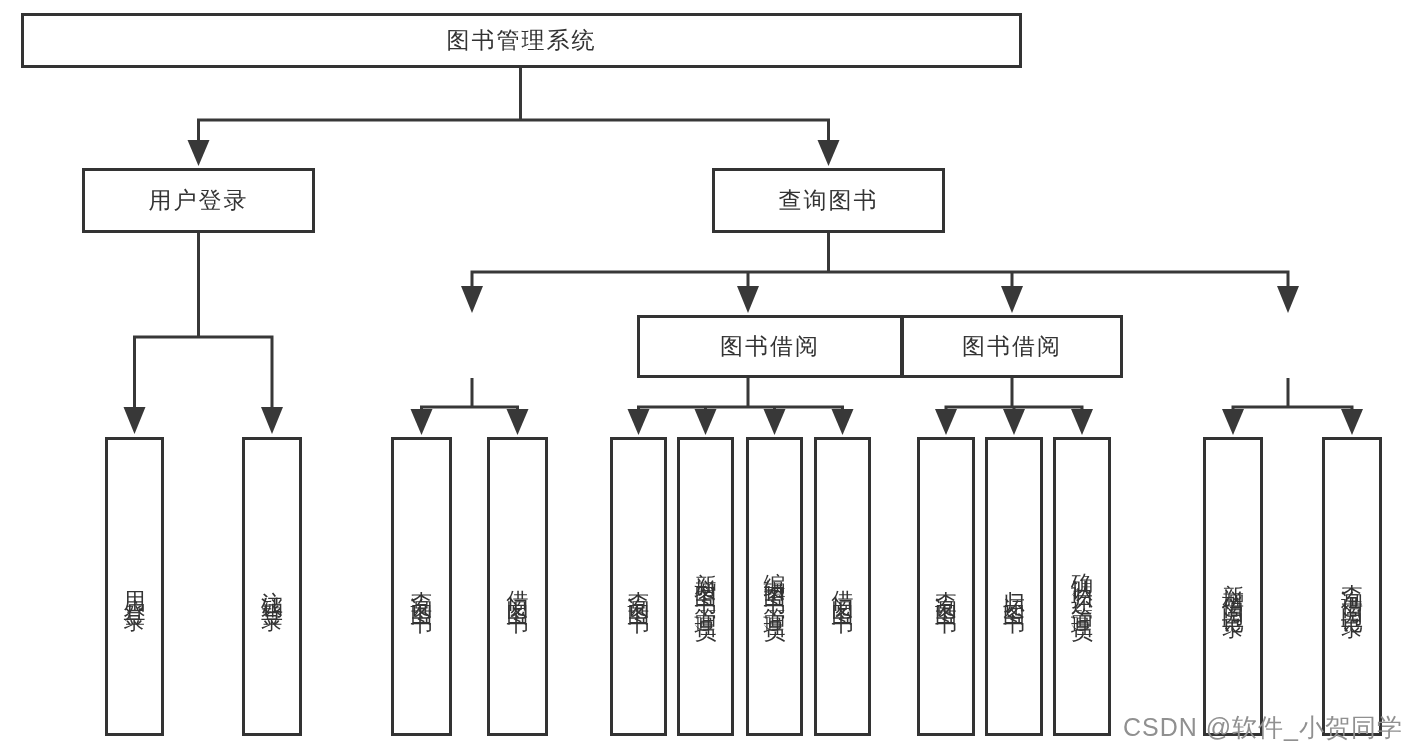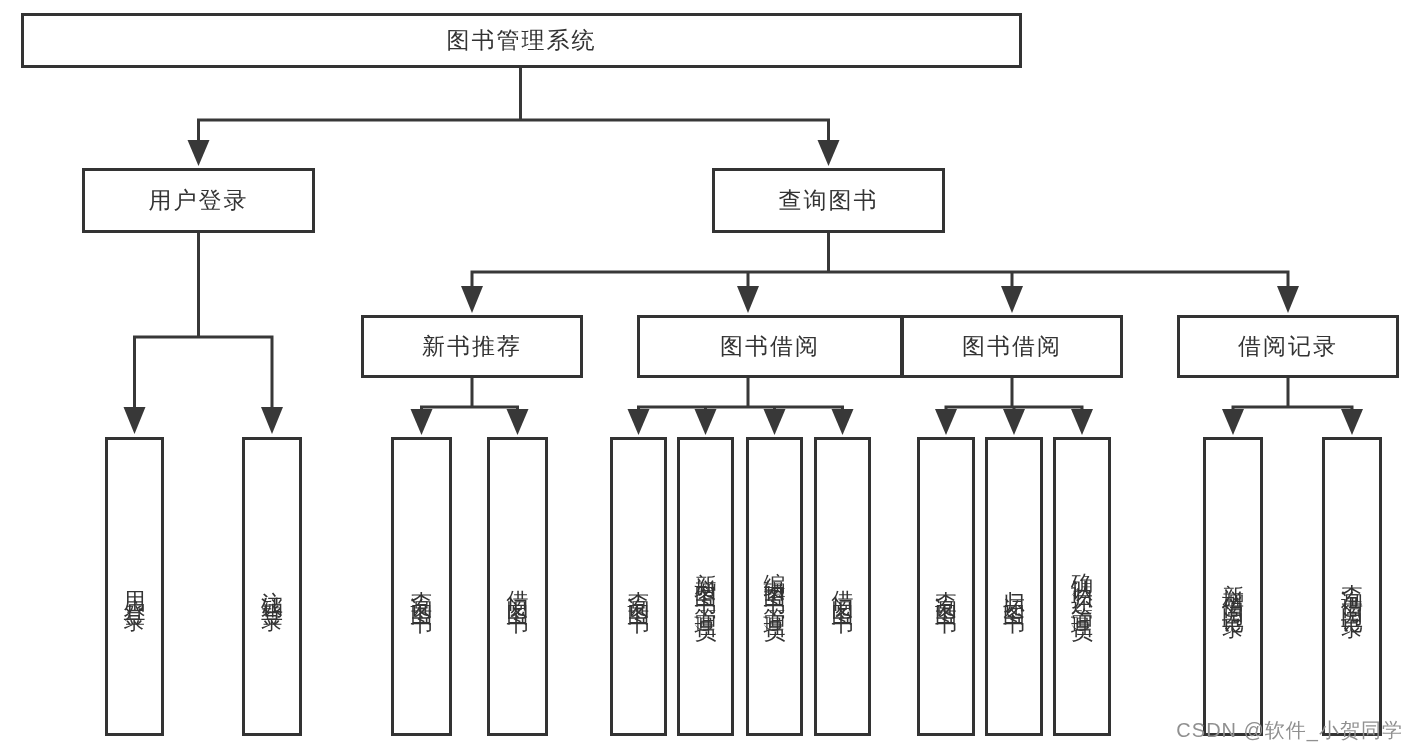--- a/index.html
+++ b/index.html
@@ -13,21 +13,21 @@
     position:absolute;border:3px solid #333333;background:#ffffff;
     display:flex;align-items:center;justify-content:center;
     color:#333333;font-size:23px;letter-spacing:2px;
   }
   .node.v{
     writing-mode:vertical-rl;text-orientation:mixed;
     font-size:22px;letter-spacing:7px;line-height:1;
   }
   .watermark{
     position:absolute;right:2px;bottom:3px;z-index:5;
-    font-size:20px;color:#909090;letter-spacing:1px;white-space:nowrap;
+    font-size:25px;color:#909090;letter-spacing:1px;white-space:nowrap;
   }
 </style>
 </head>
 <body>
 
 <div class="canvas">
 
   <svg class="wires" viewBox="0 0 1405 747" xmlns="http://www.w3.org/2000/svg">
 
     <g>
@@ -82,31 +82,25 @@
     <span>图书管理系统</span>
   </div>
 
   <div class="node" style="left:82px;top:168px;width:233px;height:65px">
     <span>用户登录</span>
   </div>
   <div class="node" style="left:712px;top:168px;width:233px;height:65px">
     <span>查询图书</span>
   </div>
 
-  <div class="node" style="left:361px;top:315px;width:222px;height:63px">
-    <span>新书推荐</span>
-  </div>
   <div class="node" style="left:637px;top:315px;width:266px;height:63px">
     <span>图书借阅</span>
   </div>
   <div class="node" style="left:901px;top:315px;width:222px;height:63px">
     <span>图书借阅</span>
-  </div>
-  <div class="node" style="left:1177px;top:315px;width:222px;height:63px">
-    <span>借阅记录</span>
   </div>
 
   <div class="node v" style="left:105px;top:437px;width:59px;height:299px">
     <span>用户登录</span>
   </div>
   <div class="node v" style="left:242px;top:437px;width:60px;height:299px">
     <span>注销登录</span>
   </div>
 
   <div class="node v" style="left:391px;top:437px;width:61px;height:299px">

